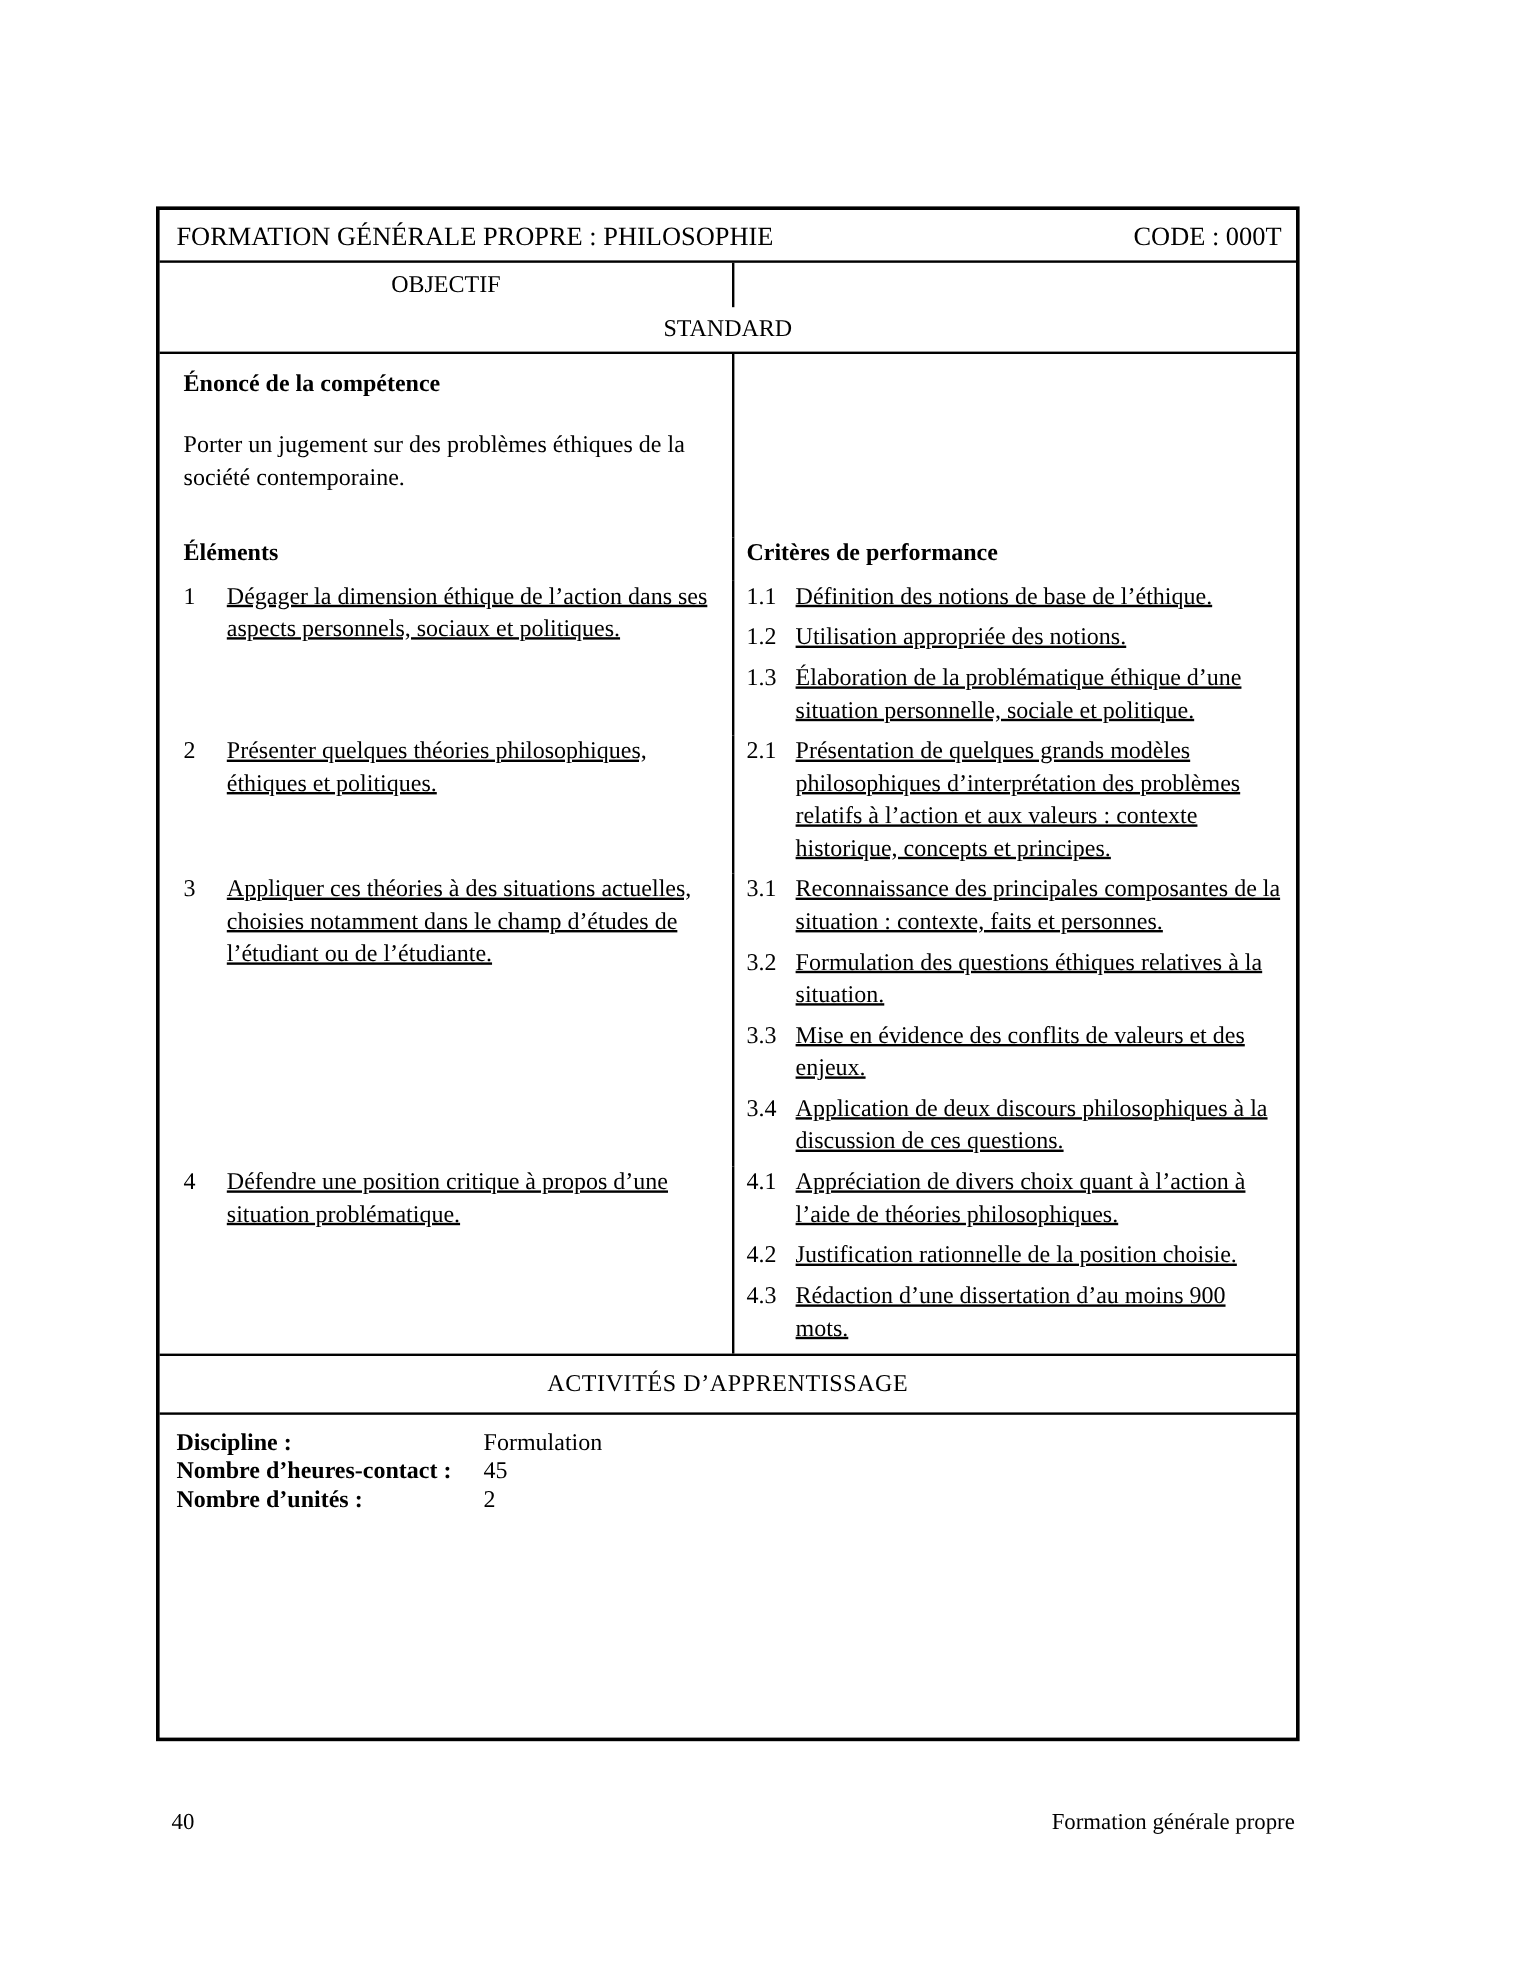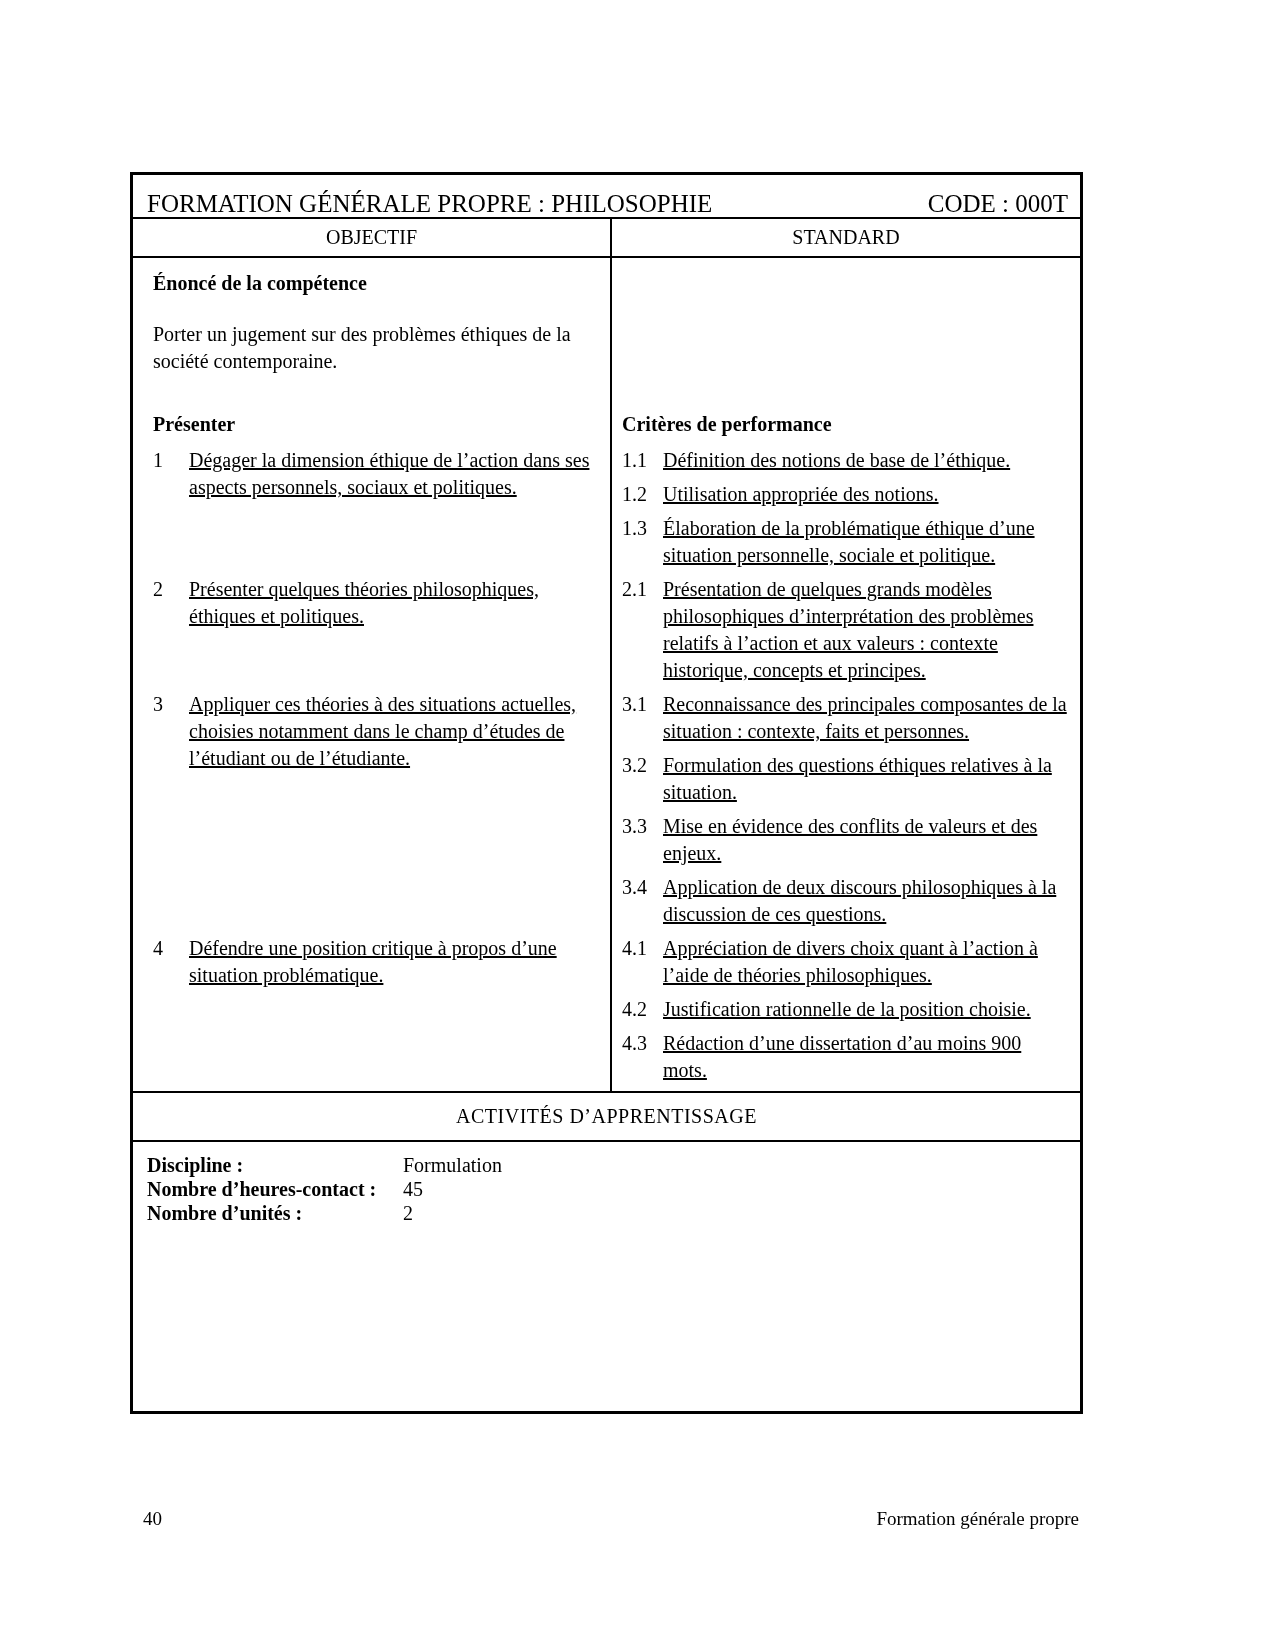--- a/index.html
+++ b/index.html
@@ -10,26 +10,26 @@
     font-size:20px;line-height:27px;
     -webkit-font-smoothing:antialiased;
   }
   .page{position:relative;width:1275px;height:1650px;background:#fff;}
   .doc-table{
     position:absolute;left:130px;top:172px;width:953px;
     border:3px solid #000;box-sizing:border-box;background:#fff;
   }
   
   .row-title{
-    display:flex;justify-content:space-between;align-items:flex-end;
+    display:flex;justify-content:space-between;align-items:center;
     height:44px;border-bottom:2px solid #000;box-sizing:border-box;
-    padding:0 12px 0 14px;font-size:25px;
-  }
-  
-  .row-colheads{display:flex;border-bottom:2px solid #000;box-sizing:border-box;}
+    padding:0 12px 0 14px;font-size:22px;
+  }
+  
+  .row-colheads{display:flex;border-bottom:2px solid #000;box-sizing:border-box;flex-direction:column;}
   .colhead{height:37px;line-height:37px;text-align:center;box-sizing:border-box;font-size:20px;}
   .colhead.left{width:479px;border-right:2px solid #000;}
   .colhead.right{flex:1;text-align:center;}
   
   .content-grid{
     display:grid;grid-template-columns:479px 1fr;
     align-content:start;min-height:823px;
   }
   .cell{box-sizing:border-box;padding:0 20px;}
   .cell.l{border-right:2px solid #000;padding-right:16px;}
@@ -81,21 +81,21 @@
 
     <div class="content-grid">
 
       <div class="cell l rowA">
         <div class="enonce-title">Énoncé de la compétence</div>
         <p class="enonce-text">Porter un jugement sur des problèmes éthiques de la société contemporaine.</p>
       </div>
       <div class="cell r rowA"></div>
 
       <div class="cell l">
-        <div class="sect-head">Présenter</div>
+        <div class="sect-head">Éléments</div>
       </div>
       <div class="cell r">
         <div class="sect-head">Critères de performance</div>
       </div>
 
       <div class="cell l">
         <div class="item">
           <span class="num">1</span>
           <span class="txt">Dégager la dimension éthique de l’action dans ses aspects personnels, sociaux et politiques.</span>
         </div>

